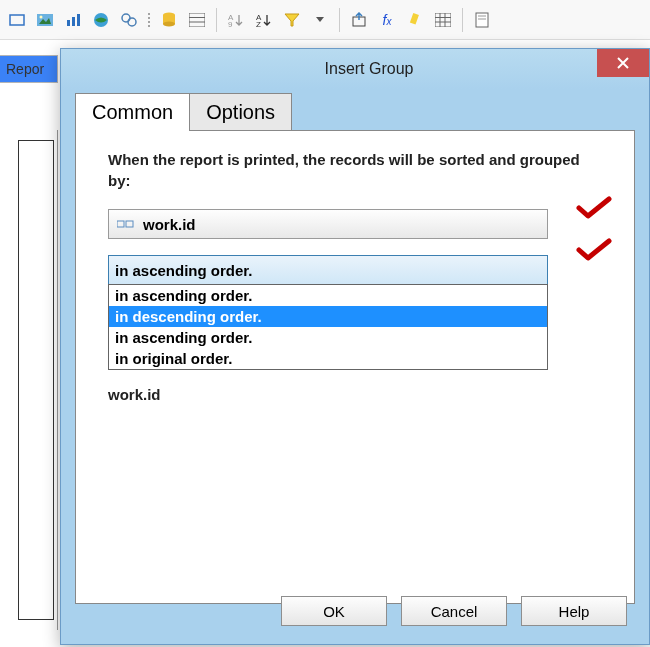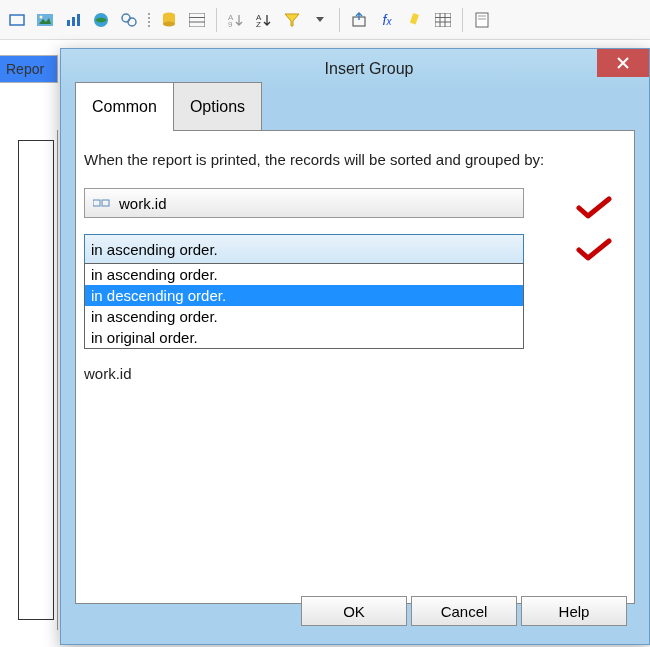--- a/index.html
+++ b/index.html
@@ -20,43 +20,43 @@
     
     .dialog { position: absolute; top: 48px; left: 60px; width: 590px; height: 597px; background: #a9d1ed; border: 1px solid #6b9bc7; box-shadow: 0 4px 16px rgba(0,0,0,0.3); }
     .titlebar { height: 40px; background: linear-gradient(#b8dbf0, #a9d1ed); display: flex; align-items: center; justify-content: center; position: relative; }
     .titlebar-text { font-size: 16px; color: #222; margin-left: 28px; }
     .close-btn { position: absolute; right: 0; top: 0; width: 52px; height: 28px; background: #c75050; display: flex; align-items: center; justify-content: center; cursor: pointer; color: #fff; font-size: 14px; }
 
     .dialog-body { position: absolute; top: 48px; left: 14px; right: 14px; bottom: 14px; }
 
     
     .tabs { display: flex; align-items: flex-end; height: 34px; }
-    .tab { padding: 15px 16px; font-size: 16px; background: #e8e8e8; border: 1px solid #888; border-bottom: none; cursor: pointer; margin-right: -1px; }
+    .tab { padding: 7px 16px; font-size: 20px; background: #e8e8e8; border: 1px solid #888; border-bottom: none; cursor: pointer; margin-right: -1px; }
     .tab.active { background: #fff; position: relative; z-index: 2; }
-    .tab-panel { border: 1px solid #888; background: #fff; height: 474px; padding: 18px 8px; position: relative; margin-top: -1px; }
+    .tab-panel { border: 1px solid #888; background: #fff; height: 474px; padding: 18px 32px; position: relative; margin-top: -1px; font-weight: bold; }
 
     .intro-text { font-size: 15px; color: #222; line-height: 1.4; margin-bottom: 18px; }
 
     
     .field-row { position: relative; margin-bottom: 16px; }
     .field-select { width: 440px; height: 30px; border: 1px solid #9a9a9a; background: linear-gradient(#fefefe, #e8e8e8); display: flex; align-items: center; padding: 0 8px; font-size: 15px; cursor: pointer; }
     .field-icon { width: 18px; height: 10px; margin-right: 8px; display: inline-flex; align-items: center; }
 
     
     .sort-row { position: relative; margin-bottom: 16px; }
     .sort-select { width: 440px; height: 30px; border: 1px solid #3c7fb1; background: linear-gradient(#e9f3fb, #d0e7f7); display: flex; align-items: center; padding: 0 6px; font-size: 15px; cursor: pointer; }
     .dropdown-list { width: 440px; border: 1px solid #646464; background: #fff; margin-top: -1px; }
     .opt { padding: 2px 6px; font-size: 15px; cursor: pointer; }
     .opt.hl { background: #1e90ff; color: #fff; }
 
     .section-text { font-size: 15px; color: #222; margin-top: 44px; line-height: 1.55; }
     .section-field { font-size: 15px; color: #222; margin-top: 6px; }
 
     
-    .footer { position: absolute; bottom: 14px; left: 14px; right: 14px; height: 34px; display: flex; justify-content: flex-end; gap: 4px; padding-right: 8px; }
+    .footer { position: absolute; bottom: 14px; left: 14px; right: 14px; height: 34px; display: flex; justify-content: flex-end; gap: 14px; padding-right: 8px; }
     .btn { width: 106px; height: 30px; background: linear-gradient(#fdfdfd, #e6e6e6); border: 1px solid #8e8e8e; font-size: 15px; cursor: pointer; display: flex; align-items: center; justify-content: center; }
 
     
     .check { position: absolute; color: #c40000; font-size: 30px; font-weight: bold; pointer-events: none; }
     .check1 { top: 64px; right: 22px; }
     .check2 { top: 106px; right: 22px; }
   </style>
 </head>
 <body>
 

